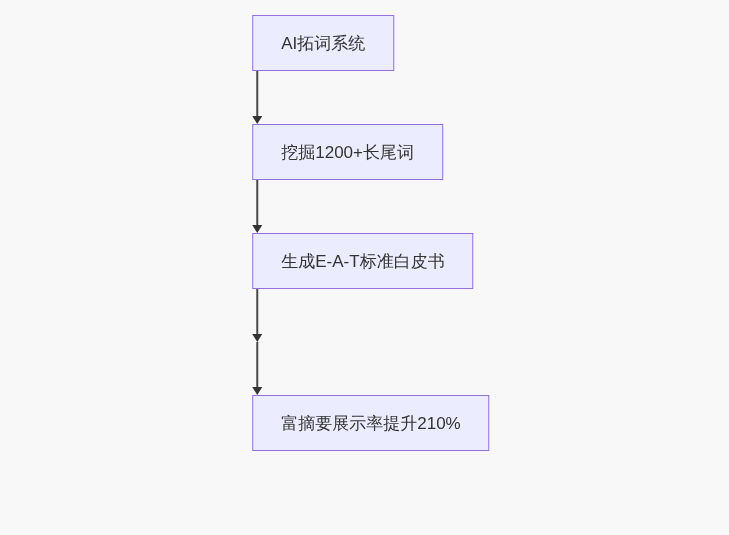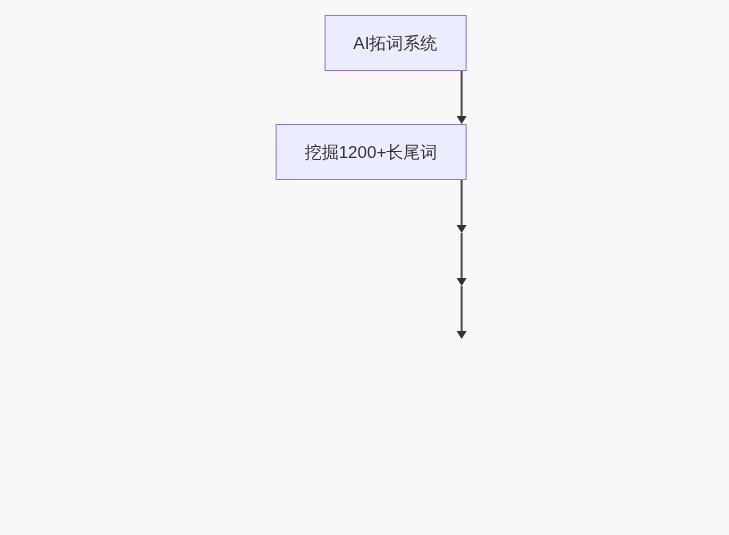--- a/index.html
+++ b/index.html
@@ -24,21 +24,21 @@
     height: 535px;
     background: var(--bg);
   }
   .flowchart {
     position: absolute;
     left: 371px;
     top: 15px;
     transform: translateX(-50%);
     display: flex;
     flex-direction: column;
-    align-items: flex-end;
+    align-items: flex-start;
   }
   .node {
     height: 56px;
     padding: 0 28px;
     display: flex;
     align-items: center;
     justify-content: center;
     background: var(--node-fill);
     border: 1.5px solid var(--node-border);
     color: var(--text);
@@ -82,27 +82,33 @@
 
     <div class="node">
       <span>挖掘1200+长尾词</span>
     </div>
 
     <div class="arrow">
       <div class="shaft"></div>
       <div class="head"></div>
     </div>
 
+    <div class="node">
+      <span>生成E-A-T标准白皮书</span>
+    </div>
 
     <div class="arrow">
       <div class="shaft"></div>
       <div class="head"></div>
     </div>
 
 
     <div class="arrow">
       <div class="shaft"></div>
       <div class="head"></div>
     </div>
 
+    <div class="node">
+      <span>富摘要展示率提升210%</span>
+    </div>
 
   </div>
 </div>
 
 </body></html>

